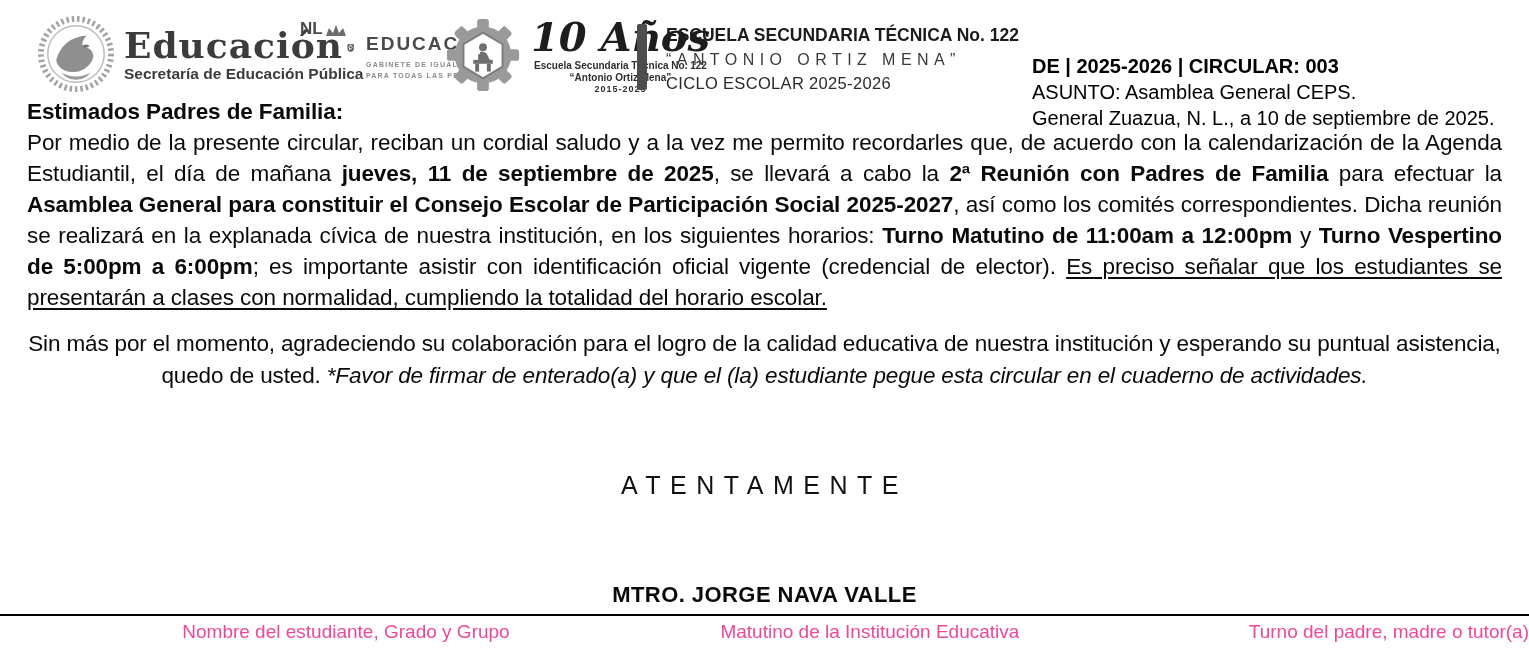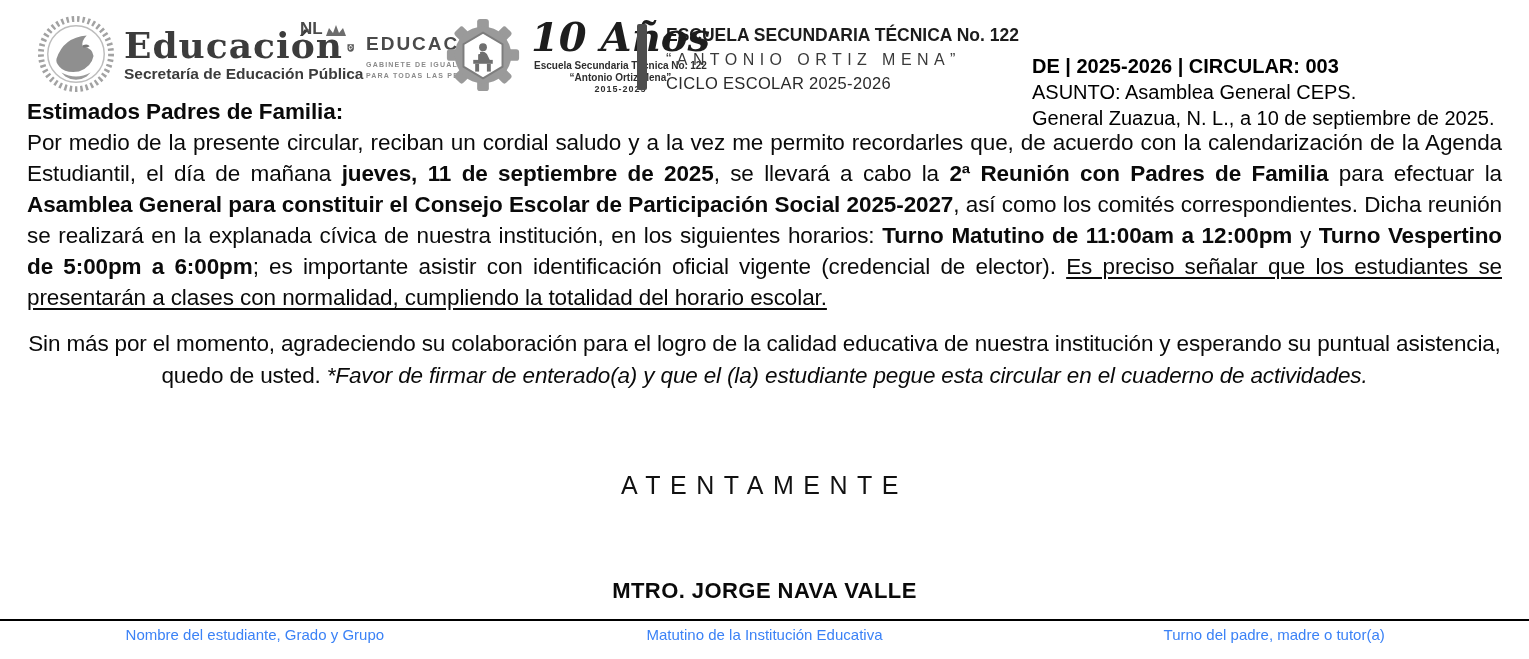--- a/index.html
+++ b/index.html
@@ -49,24 +49,24 @@
   .p1{font-size:22.5px;line-height:31px;text-align:justify;letter-spacing:-0.1px;}
   .salutation{display:block;font-weight:700;}
   .b{font-weight:700;}
   .u{text-decoration:underline;text-underline-offset:3px;}
   .p2{margin-top:15px;font-size:22.5px;line-height:32px;text-align:center;letter-spacing:-0.15px;}
   .i{font-style:italic;}
   .atentamente{margin-top:79px;text-align:center;font-size:25px;letter-spacing:0.38em;color:#111;font-weight:500;}
 
   
   .signature{position:absolute;left:0;right:0;bottom:0;}
-  .director-name{text-align:center;font-weight:700;font-size:22px;letter-spacing:0.02em;margin-bottom:15px;}
+  .director-name{text-align:center;font-weight:700;font-size:22px;letter-spacing:0.02em;margin-bottom:6px;}
   .sig-rule{border:none;border-top:2.5px solid #000;margin:0;}
   .sig-labels{display:flex;padding:5px 0 16px 0;}
-  .sig-col{flex:1;text-align:center;font-size:15px;color:#3b82f6;}
+  .sig-col{flex:1;text-align:right;font-size:19px;color:#ec4899;}
 
   
   .icon-wrap{display:inline-block;line-height:0;}
 </style>
 </head>
 <body>
 
 <div class="page">
 
   <div class="header">

